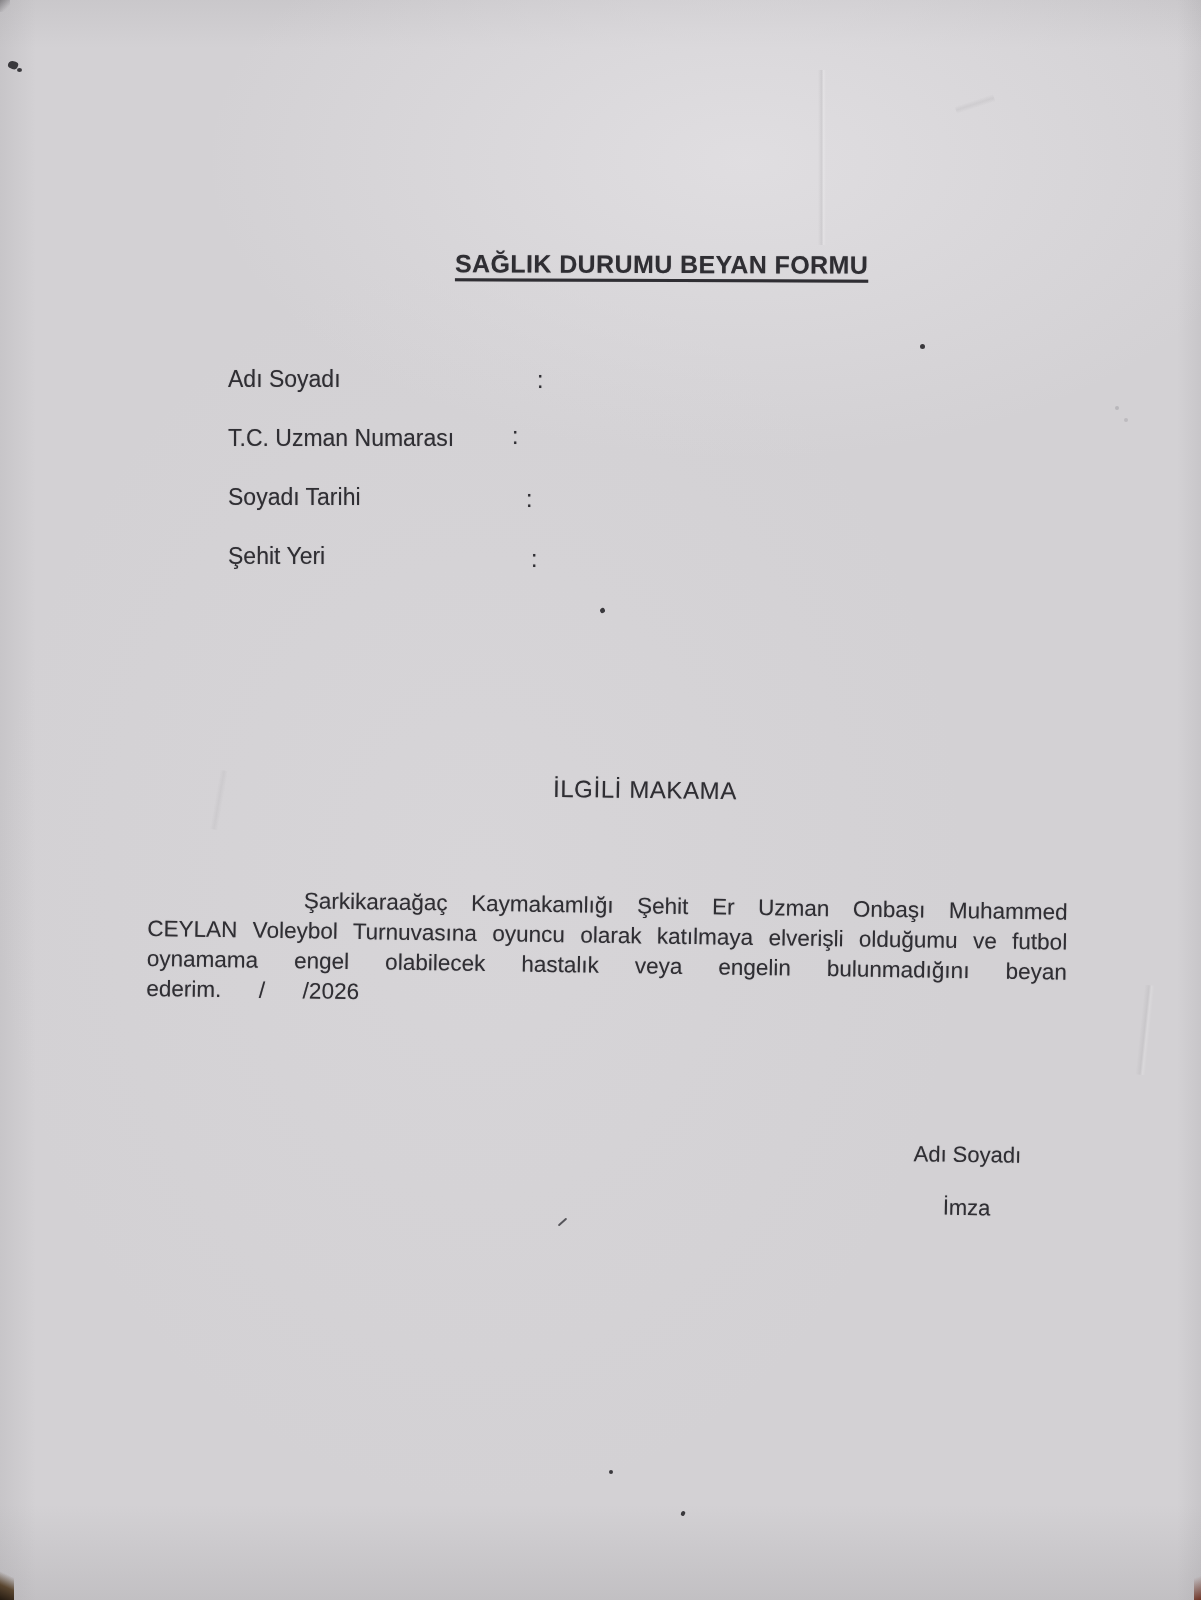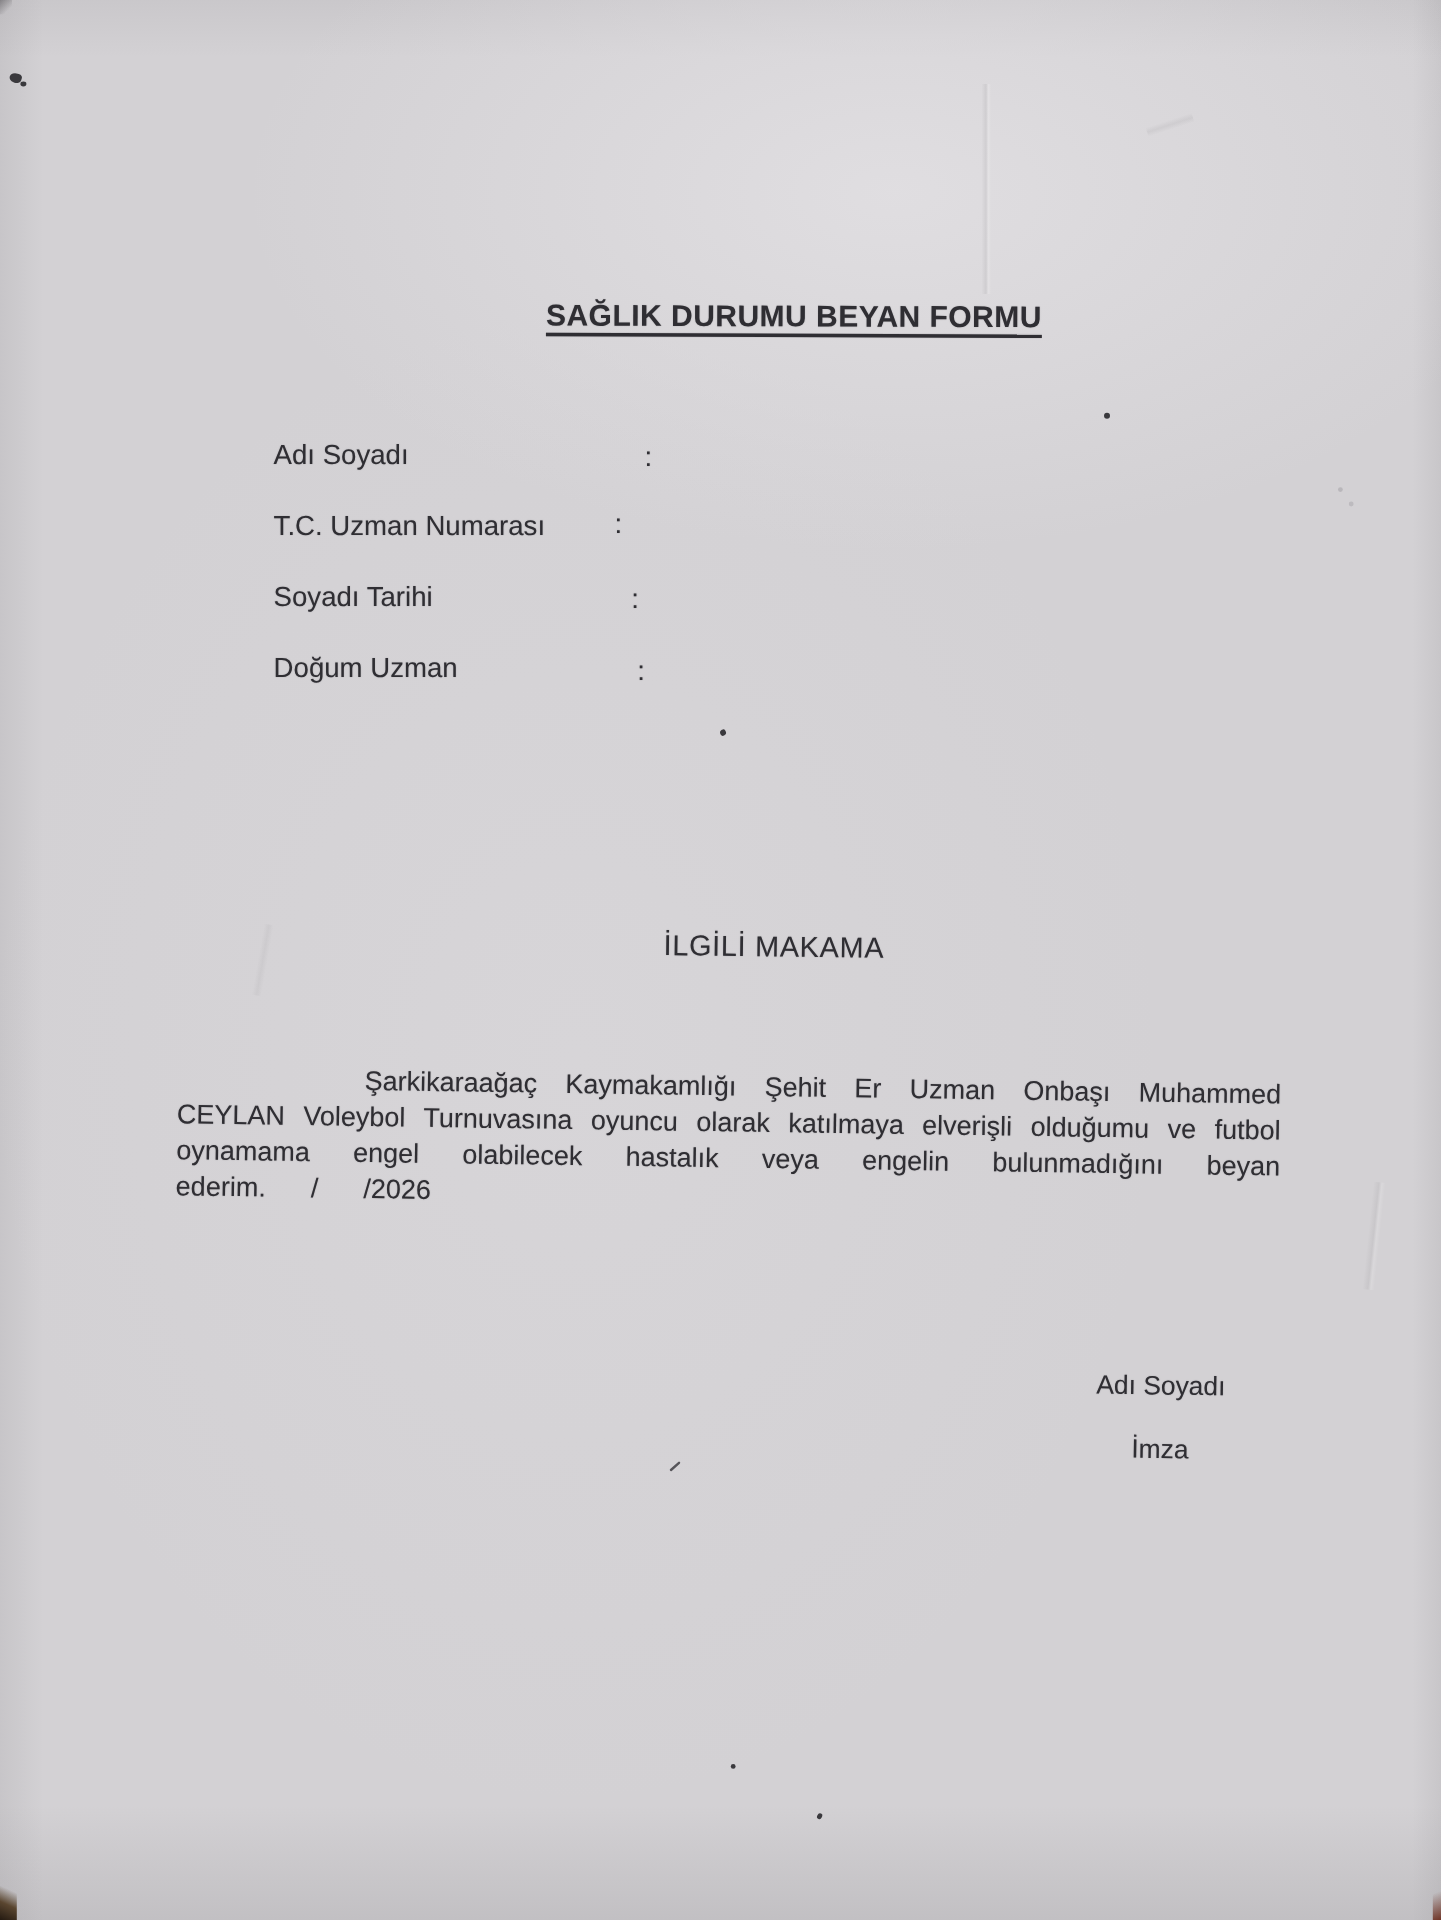--- a/index.html
+++ b/index.html
@@ -106,21 +106,21 @@
       <span class="txt">T.C. Uzman Numarası</span>
       <span class="colon txt">:</span>
       <span></span>
     </div>
     <div class="field-row">
       <span class="txt">Soyadı Tarihi</span>
       <span class="colon txt">:</span>
       <span></span>
     </div>
     <div class="field-row">
-      <span class="txt">Doğum Uzman</span>
+      <span class="txt">Şehit Yeri</span>
       <span class="colon txt">:</span>
       <span></span>
     </div>
   </div>
 
   <div class="salutation txt">İLGİLİ MAKAMA</div>
 
   <div class="body-par">
     <div class="body-line first txt">Şarkikaraağaç Kaymakamlığı Şehit Er Uzman Onbaşı Muhammed</div>
     <div class="body-line txt">CEYLAN Voleybol Turnuvasına oyuncu olarak katılmaya elverişli olduğumu ve futbol</div>

